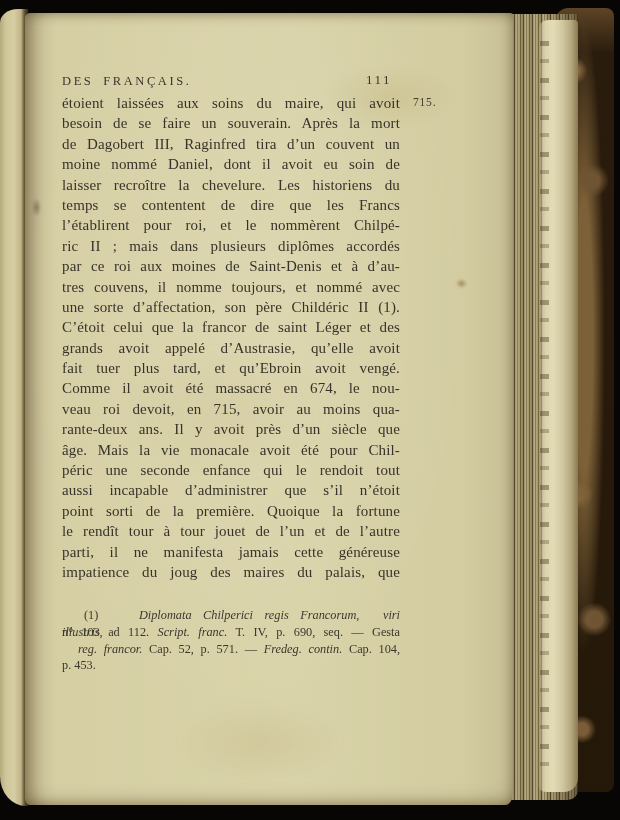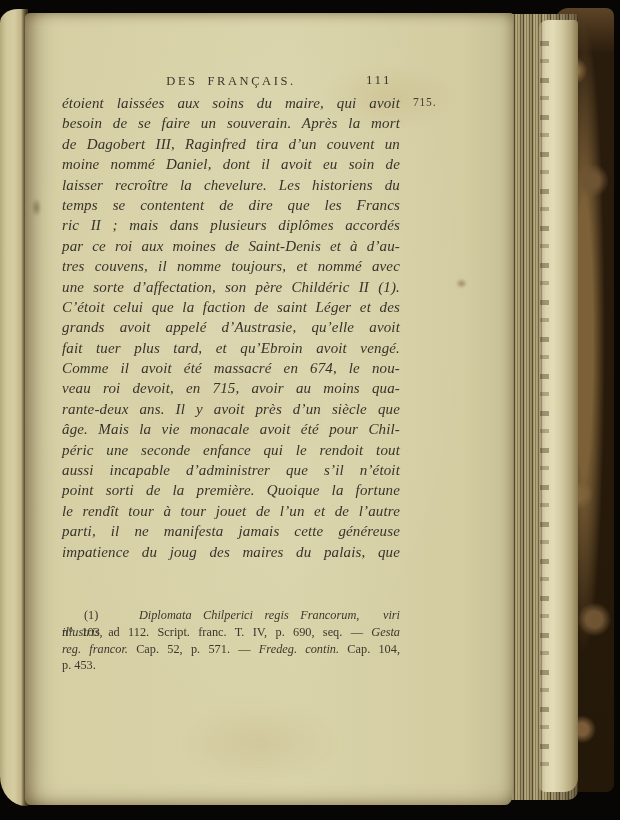--- a/index.html
+++ b/index.html
@@ -84,39 +84,38 @@
     background:radial-gradient(ellipse, rgba(112,76,34,0.55), rgba(0,0,0,0) 75%); filter:blur(1px); }
   .stain-gutter-mark { left:7px; top:186px; width:9px; height:17px; border-radius:50%;
     background:radial-gradient(ellipse, rgba(72,52,26,0.45), rgba(0,0,0,0) 78%); filter:blur(1.3px); }
   .stain-bottom      { left:150px; top:690px; width:170px; height:80px;
     background:radial-gradient(ellipse, rgba(150,120,60,0.11), rgba(0,0,0,0) 70%); filter:blur(4px); }
   .stain-mid         { left:90px; top:330px; width:220px; height:140px;
     background:radial-gradient(ellipse, rgba(160,135,70,0.08), rgba(0,0,0,0) 70%); filter:blur(5px); }
 
   .header-row {
     position:absolute; left:37px; top:58px; width:338px; height:18px;
-    text-align:center;
   }
   .running-title {
     font-size:12.5px; letter-spacing:2.6px; word-spacing:4px; color:#3a352b;
   }
   .page-number {
     position:absolute; right:8px; top:1px;
     font-size:13px; letter-spacing:2.5px; color:#3a352b;
   }
   .margin-note {
     position:absolute; left:388px; top:83px;
     font-size:11.5px; letter-spacing:0.8px; color:#45402f;text-align:right;
   }
 
   .body-text {
     position:absolute; left:37px; top:80px; width:338px;
     font-size:15px; line-height:20.4px; letter-spacing:0.15px;
   }
-  .bline { text-align:justify; text-align-last:justify; height:20.4px; overflow:visible;font-style:italic; }
+  .bline { text-align:justify; text-align-last:justify; height:20.4px; overflow:visible; }
 
   .footnote {
     position:absolute; left:37px; top:594px; width:338px;
     font-size:12.3px; line-height:16.8px; color:#3c372d;
   }
   .fline { text-align:justify; text-align-last:justify; height:16.8px; }
   .fline.last { text-align-last:left; }
   .fline.indent { text-indent:22px; }
 </style>
 </head>
@@ -144,40 +143,41 @@
 
     <div class="margin-note">715.</div>
 
     <div class="body-text">
         <div class="bline">étoient laissées aux soins du maire, qui avoit</div>
         <div class="bline">besoin de se faire un souverain. Après la mort</div>
         <div class="bline">de Dagobert III, Raginfred tira d’un couvent un</div>
         <div class="bline">moine nommé Daniel, dont il avoit eu soin de</div>
         <div class="bline">laisser recroître la chevelure. Les historiens du</div>
         <div class="bline">temps se contentent de dire que les Francs</div>
+        <div class="bline">l’établirent pour roi, et le nommèrent Chilpé-</div>
         <div class="bline">ric II ; mais dans plusieurs diplômes accordés</div>
         <div class="bline">par ce roi aux moines de Saint-Denis et à d’au-</div>
         <div class="bline">tres couvens, il nomme toujours, et nommé avec</div>
         <div class="bline">une sorte d’affectation, son père Childéric II (1).</div>
-        <div class="bline">C’étoit celui que la faction de saint Léger et des</div>
+        <div class="bline">C’étoit celui que la francor de saint Léger et des</div>
         <div class="bline">grands avoit appelé d’Austrasie, qu’elle avoit</div>
         <div class="bline">fait tuer plus tard, et qu’Ebroin avoit vengé.</div>
         <div class="bline">Comme il avoit été massacré en 674, le nou-</div>
         <div class="bline">veau roi devoit, en 715, avoir au moins qua-</div>
         <div class="bline">rante-deux ans. Il y avoit près d’un siècle que</div>
         <div class="bline">âge. Mais la vie monacale avoit été pour Chil-</div>
         <div class="bline">péric une seconde enfance qui le rendoit tout</div>
         <div class="bline">aussi incapable d’administrer que s’il n’étoit</div>
         <div class="bline">point sorti de la première. Quoique la fortune</div>
         <div class="bline">le rendît tour à tour jouet de l’un et de l’autre</div>
         <div class="bline">parti, il ne manifesta jamais cette généreuse</div>
         <div class="bline">impatience du joug des maires du palais, que</div>
       </div>
 
     <div class="footnote">
         <div class="fline indent"><span>(1) </span><span style="font-style: italic; margin-left: 29px;">Diplomata Chilperici regis Francorum</span><span>, </span><span style="font-style: italic; margin-left: 12px;">viri illustris</span><span>,</span></div>
-        <div class="fline"><span>n° 103 ad 112. </span><span style="">Script. franc.</span><span> T. IV, p. 690, seq. — </span><span style="font-style: italic;">Gesta</span></div>
-        <div class="fline"><span style="font-style: italic;">reg. francor.</span><span> Cap. 52, p. 571. — </span><span style="font-style: italic;">Fredeg. contin.</span><span> Cap. 104,</span></div>
+        <div class="fline"><span>n° 103 ad 112. </span><span style="font-style: italic;">Script. franc.</span><span> T. IV, p. 690, seq. — </span><span style="">Gesta</span></div>
+        <div class="fline"><span style="font-style: italic; margin-left: 16px;">reg. francor.</span><span> Cap. 52, p. 571. — </span><span style="font-style: italic;">Fredeg. contin.</span><span> Cap. 104,</span></div>
         <div class="fline last"><span>p. 453.</span></div>
       </div>
 
   </div>
 </div>
 
 </body></html>

